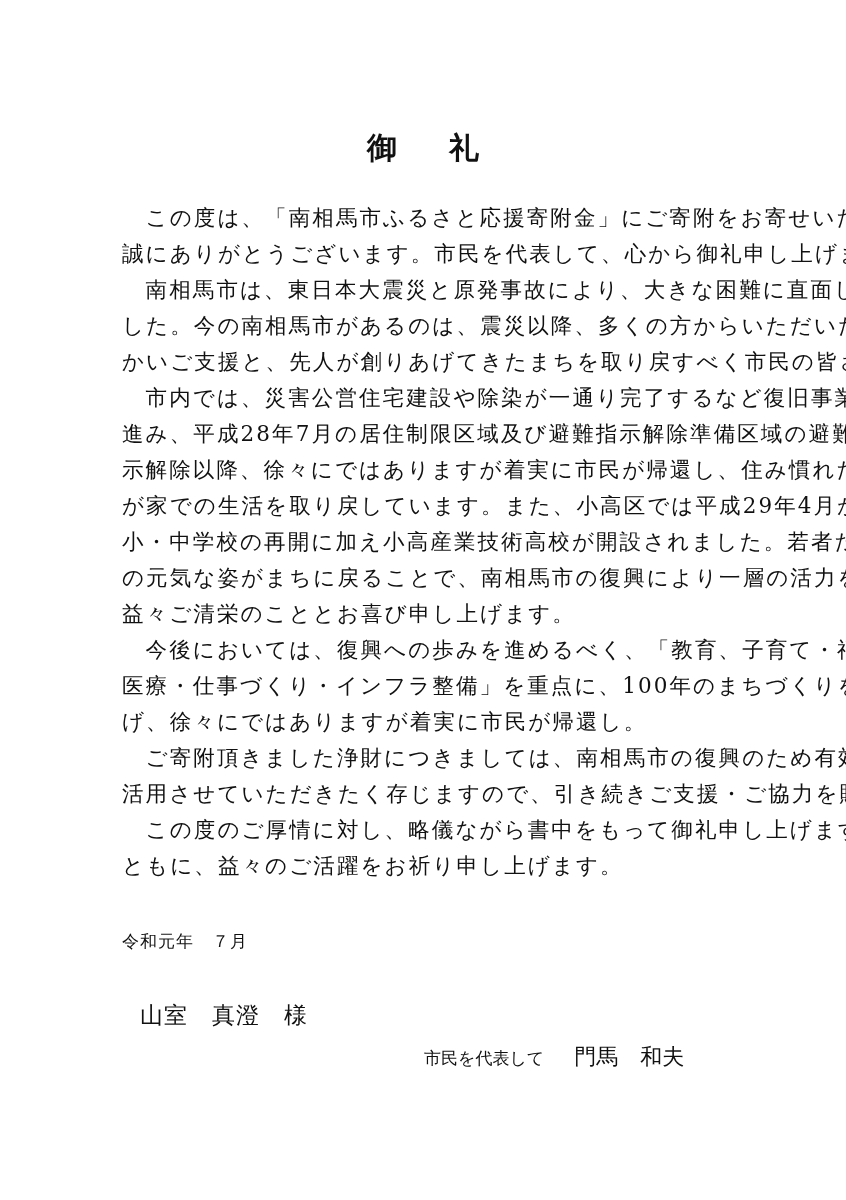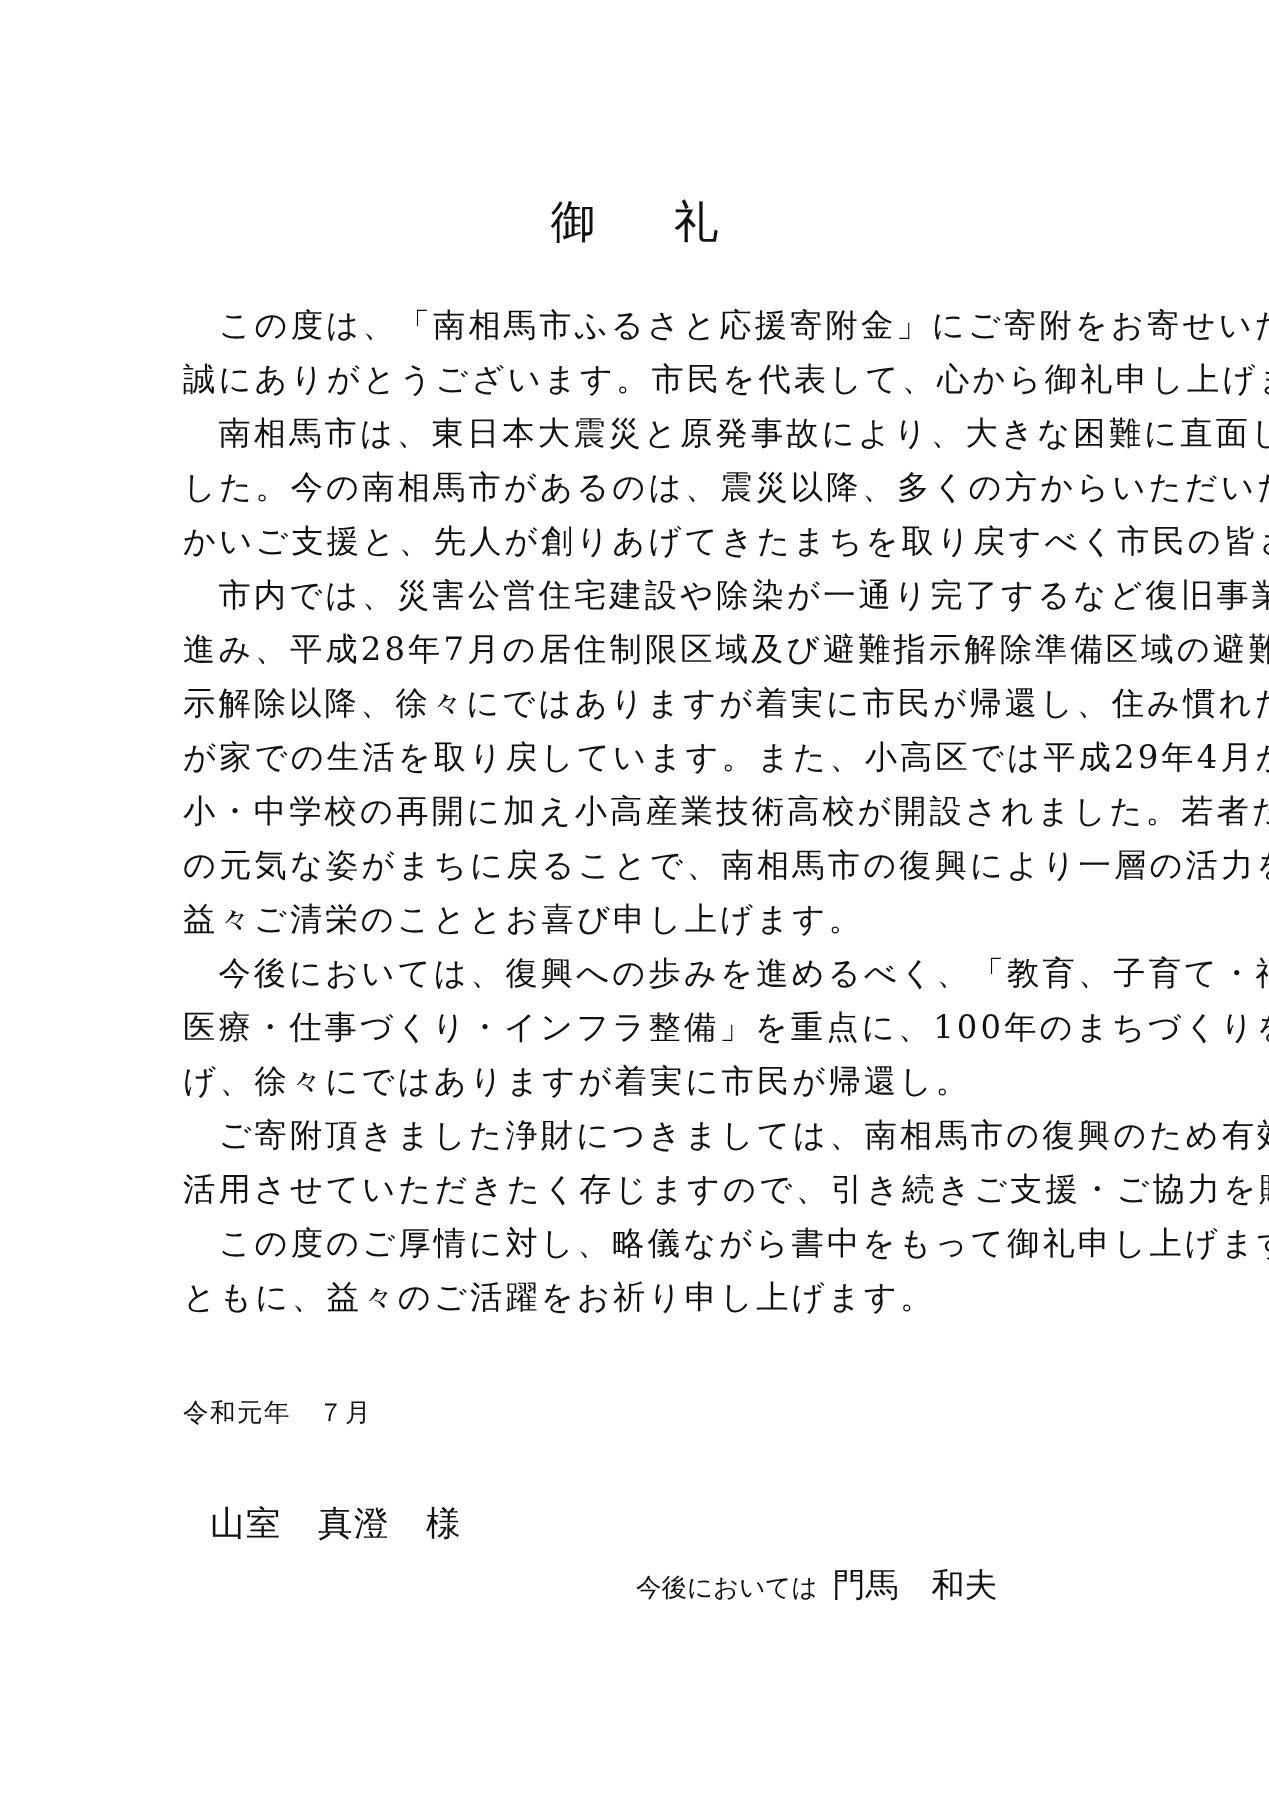--- a/index.html
+++ b/index.html
@@ -3,36 +3,36 @@
 <meta charset="utf-8">
 <style>
   html, body { margin: 0; padding: 0; background: #ffffff; }
   body {
     width: 846px; height: 1200px; position: relative; overflow: hidden;
     font-family: "DejaVu Serif", "Liberation Serif", serif;
     color: #111111;
   }
   .title {
     position: absolute; top: 128px; left: 0; width: 846px;
-    text-align: center; font-size: 30px; font-weight: normal;
+    text-align: center; font-size: 30px; font-weight: bold;
     letter-spacing: 0;
   }
   .title span { display: inline-block; }
   .title .gap { width: 52px; }
   .body {
     position: absolute; top: 200px; left: 122px; width: 630px;
   }
   .line {
     height: 36px; line-height: 36px; font-size: 21.5px;
     white-space: nowrap; letter-spacing: 2.1px;
   }
   .date { position: absolute; top: 930px; left: 122px; font-size: 17px; letter-spacing: 1px; }
   .recipient { position: absolute; top: 1000px; left: 140px; font-size: 23px; letter-spacing: 1px; }
   .signature { position: absolute; top: 1042px; left: 424px; font-size: 17px; white-space: nowrap; }
-  .signature .name { font-size: 22px; margin-left: 10px; letter-spacing: 0; }
+  .signature .name { font-size: 22px; margin-left: 30px; letter-spacing: 0; }
 </style>
 </head>
 <body>
 
 <div class="title">
   <span>御</span><span class="gap"></span><span>礼</span>
 </div>
 
 <div class="body">
   <div class="line">　この度は、「南相馬市ふるさと応援寄附金」にご寄附をお寄せいただき、</div>
@@ -54,14 +54,14 @@
   <div class="line">活用させていただきたく存じますので、引き続きご支援・ご協力を賜り</div>
   <div class="line">　この度のご厚情に対し、略儀ながら書中をもって御礼申し上げますと</div>
   <div class="line">ともに、益々のご活躍をお祈り申し上げます。</div>
 </div>
 
 <div class="date">令和元年　７月</div>
 
 <div class="recipient">山室　真澄　様</div>
 
 <div class="signature">
-  <span>今後においては</span><span class="name">門馬　和夫</span>
+  <span>市民を代表して</span><span class="name">門馬　和夫</span>
 </div>
 
 </body></html>

